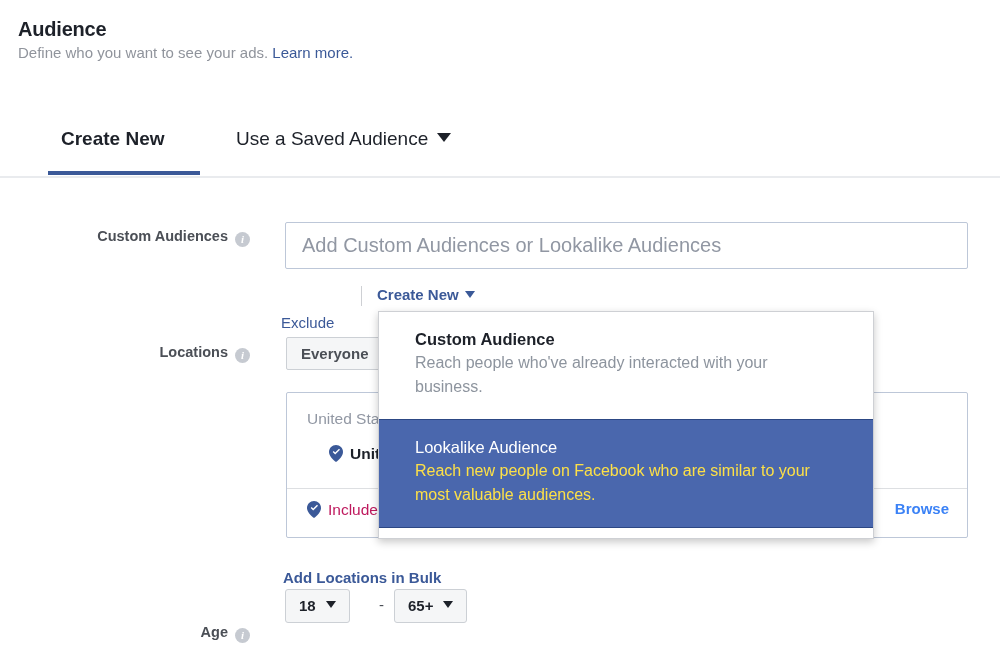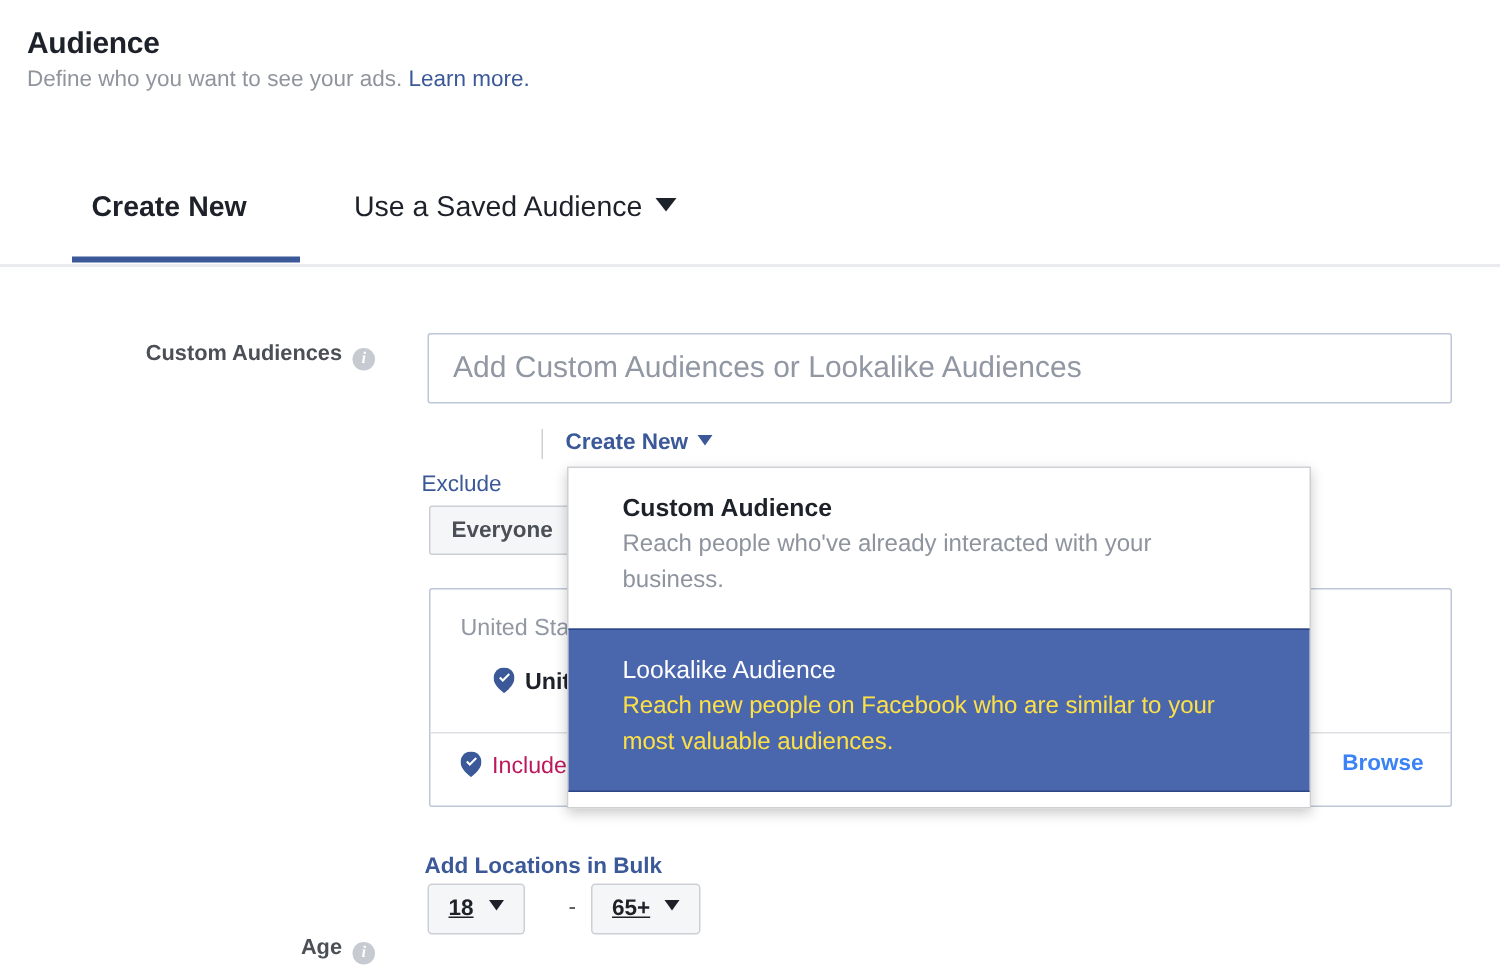--- a/index.html
+++ b/index.html
@@ -303,21 +303,20 @@
     padding: 0 13px;
     background: #f5f6f7;
     border: 1px solid #ccd0d5;
     border-radius: 3px;
     font-size: 15px;
     font-weight: bold;
     color: #1d2129;
     line-height: 32px;
     cursor: pointer;
     white-space: nowrap;
-    text-decoration: underline;
   }
   .age-min { left: 285px; }
   .age-max { left: 394px; }
   .age-dash {
     position: absolute;
     left: 379px;
     top: 596px;
     font-size: 15px;
     color: #4b4f56;
   }
@@ -395,20 +394,23 @@
   <input class="ca-input" type="text" placeholder="Add Custom Audiences or Lookalike Audiences" style="">
 
   <div class="links-row">
     <span class="link-exclude">Exclude</span>
     <span class="link-sep"></span>
     <span class="link-create-new">
       <span>Create New</span><span class="link-caret"></span>
     </span>
   </div>
 
+  <div class="field-label loc-label">
+    <span>Locations</span><span class="info-icon">i</span>
+  </div>
 
   <div class="everyone-btn">
     <span>Everyone</span><span class="everyone-caret"></span>
   </div>
 
   <div class="loc-box">
     <div class="loc-included-label">United States</div>
     <div class="loc-chip">
       <svg class="pin-icon" viewBox="0 0 14 17">
           <path d="M7 0C3.13 0 0 3.13 0 7c0 5.25 7 10 7 10s7-4.75 7-10c0-3.87-3.13-7-7-7z" fill="#3b5998"></path>

